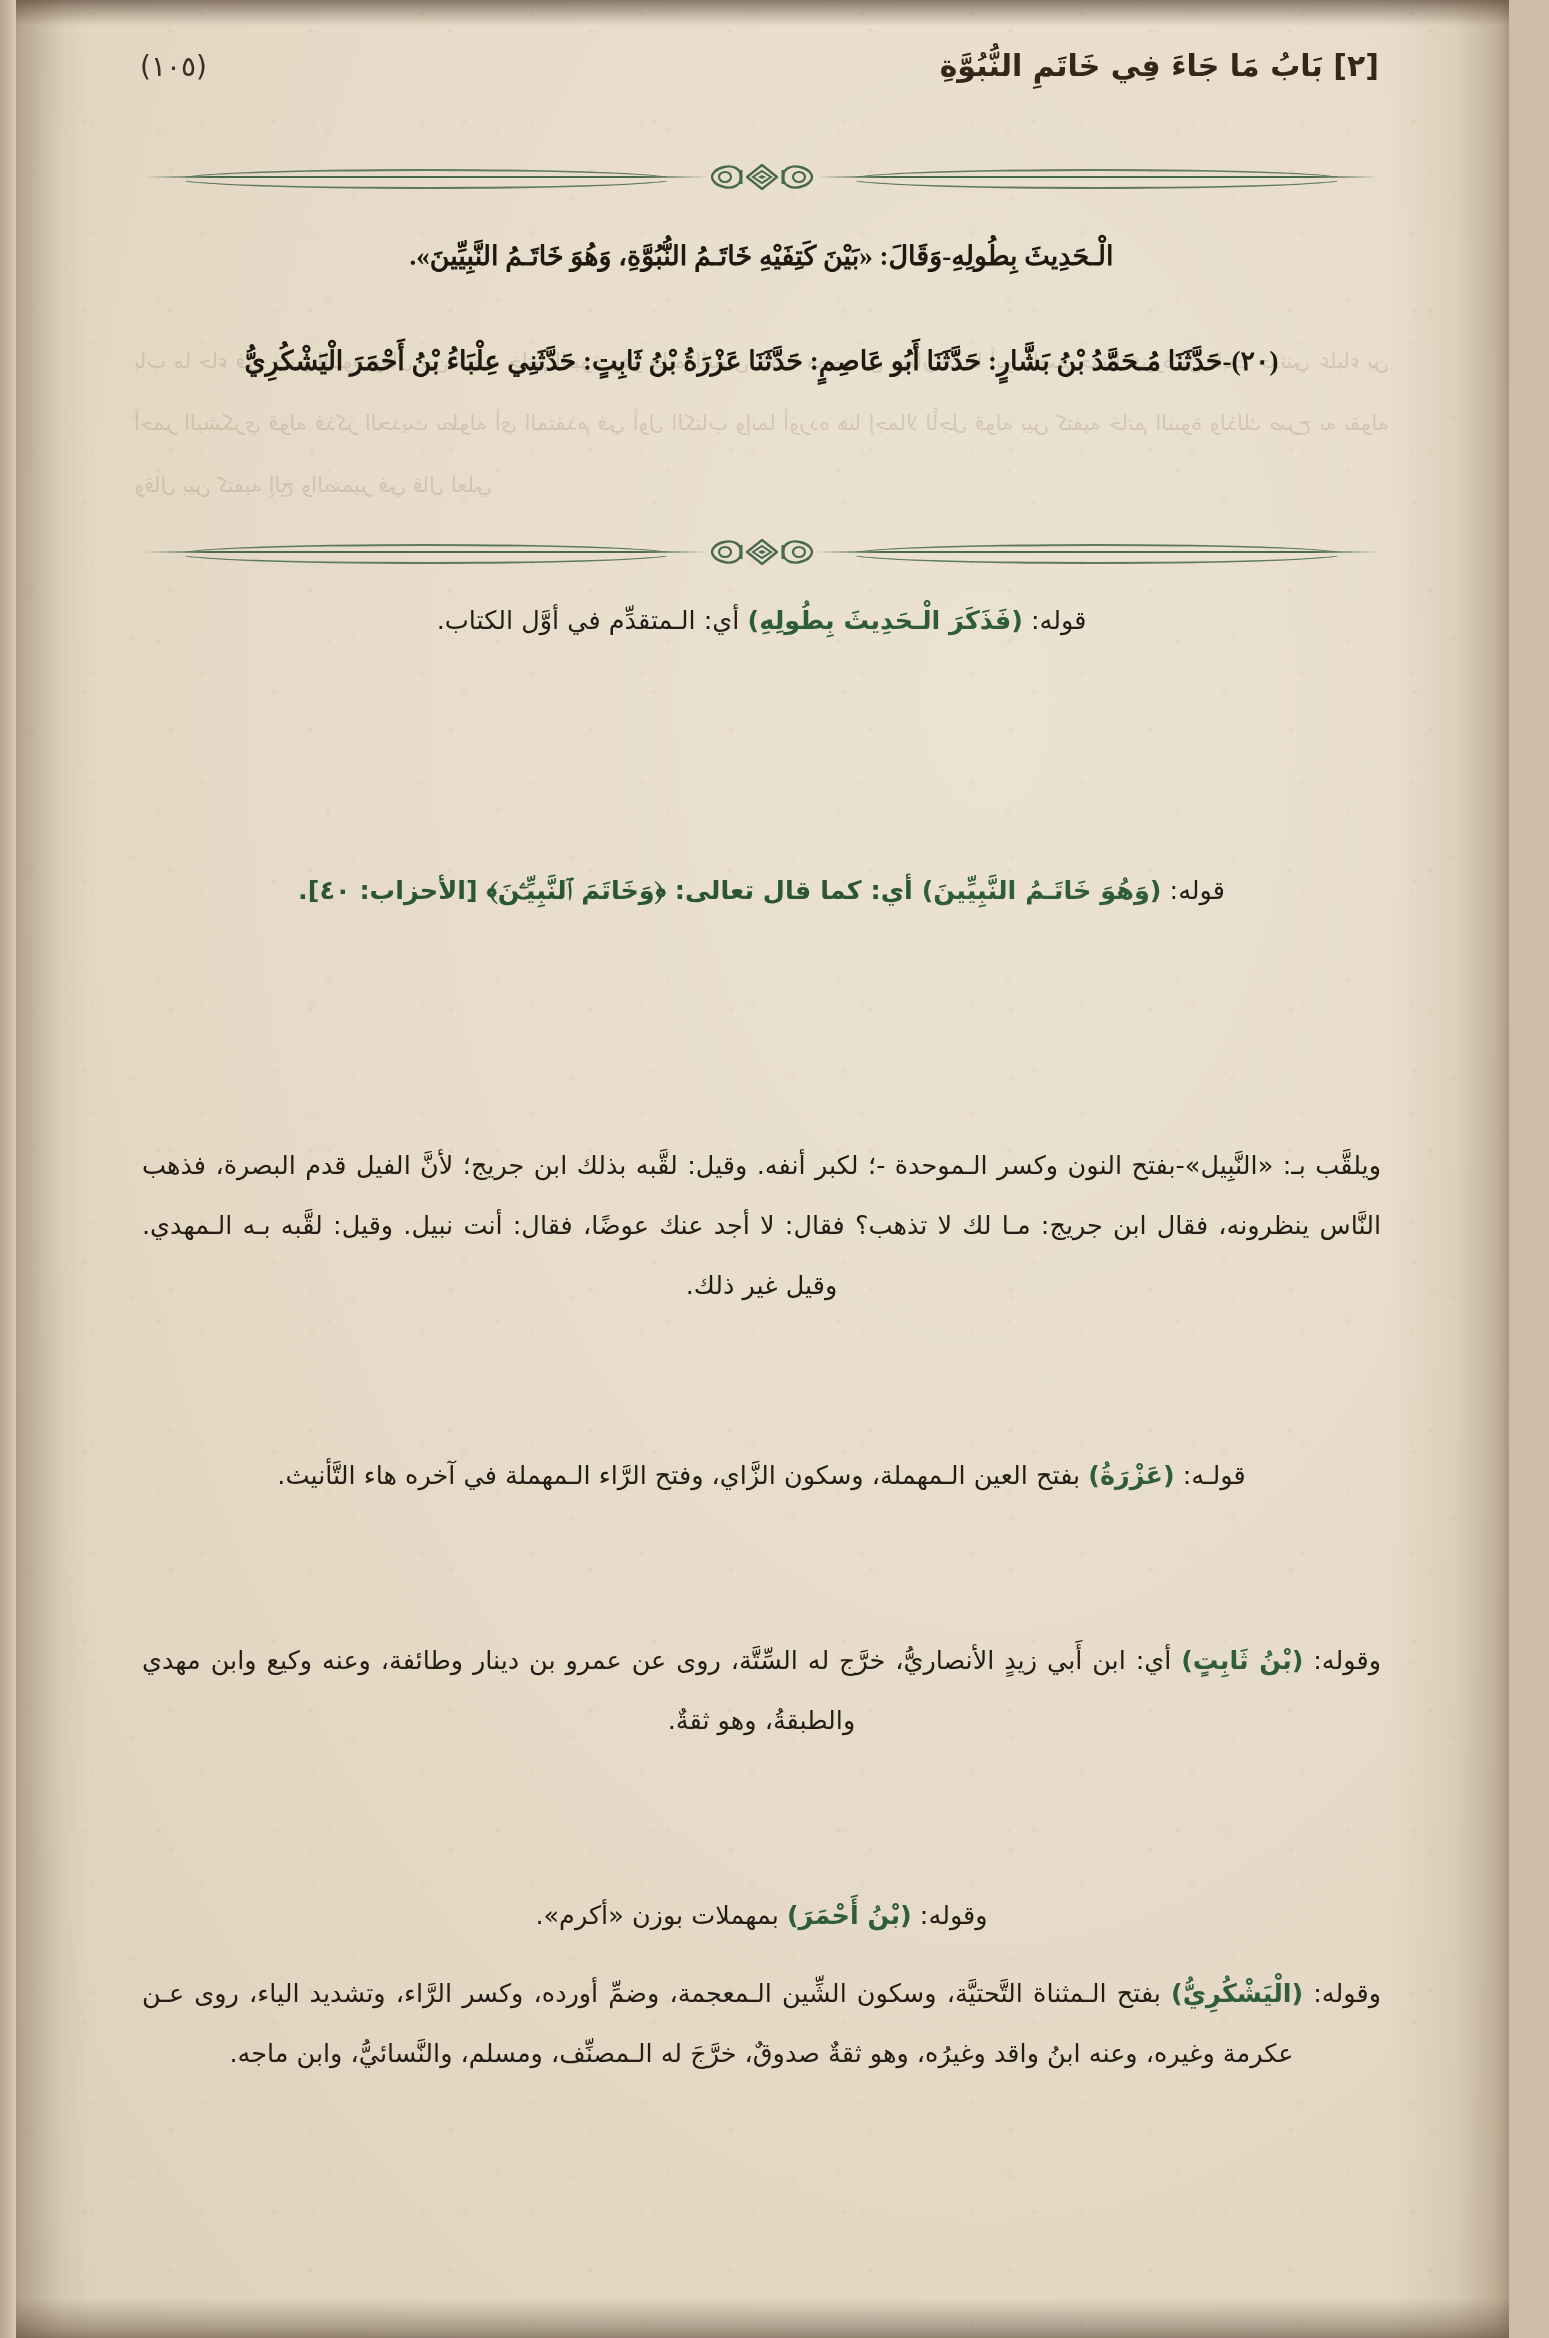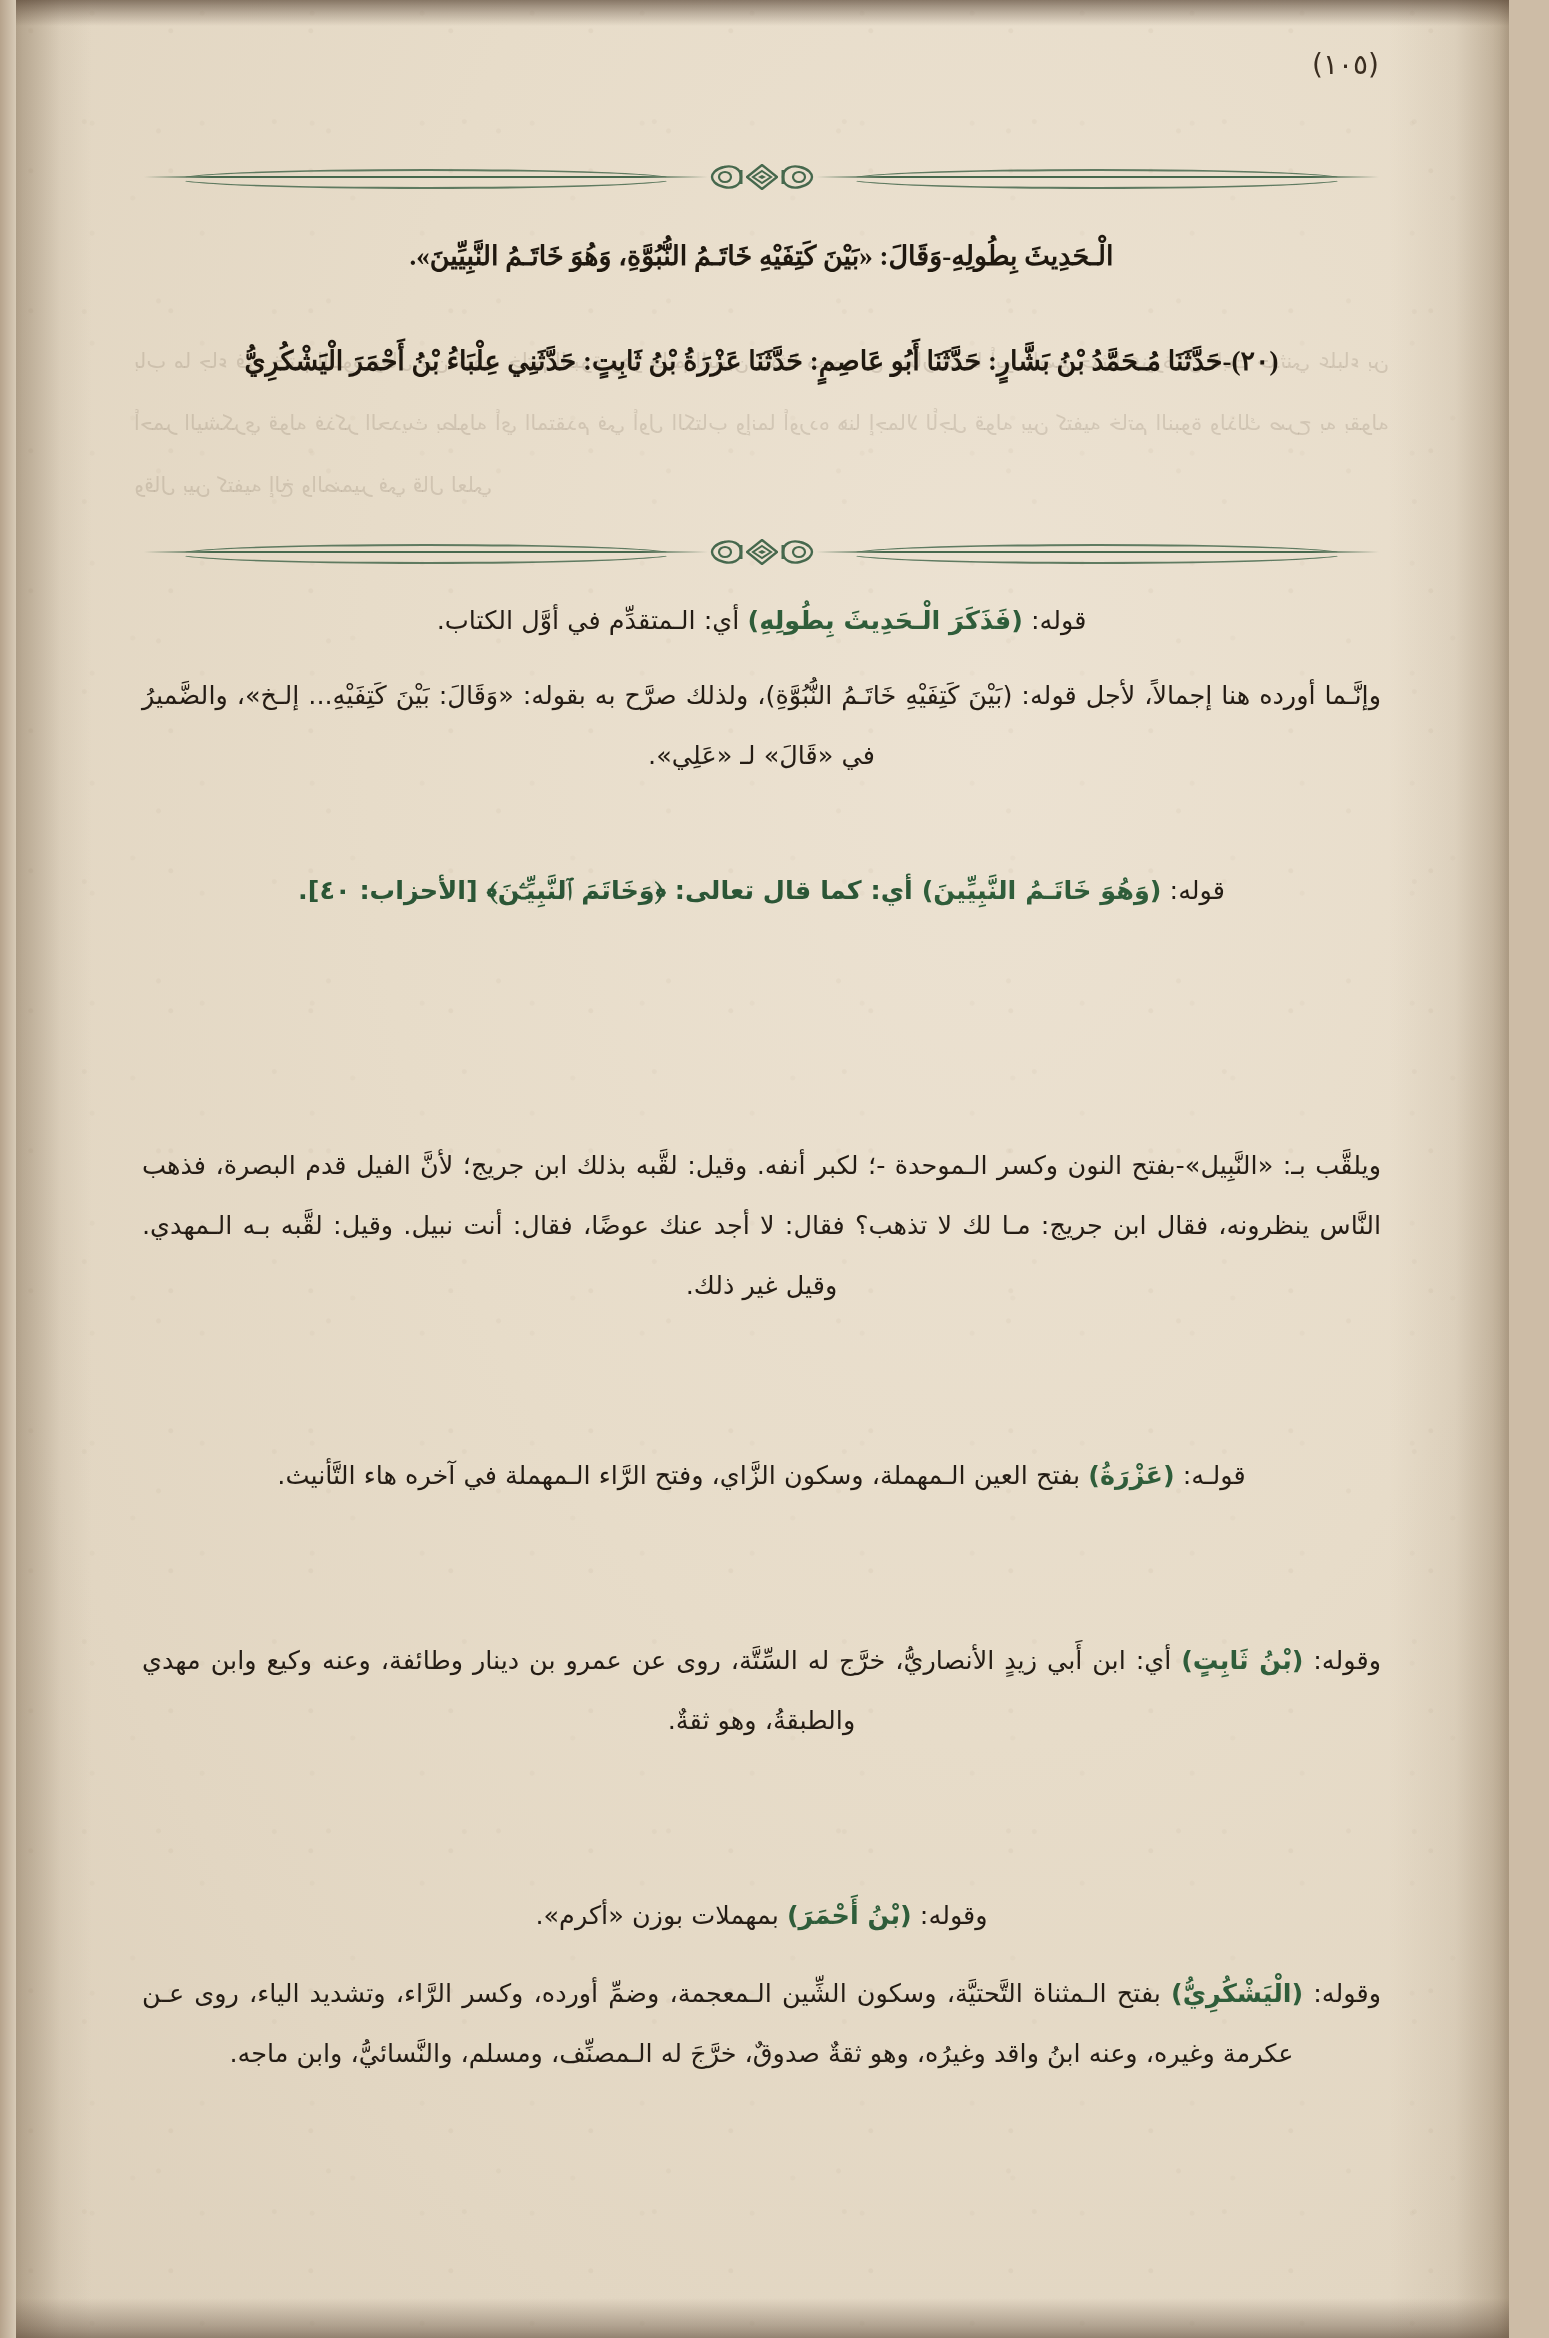--- a/index.html
+++ b/index.html
@@ -152,20 +152,21 @@
 
 <div class="scan">
   <div class="sheet">
 
     <div class="bleed">باب ما جاء في خاتم النبوة وقال بين كتفيه خاتم النبوة وهو خاتم النبيين حدثنا محمد بن بشار حدثنا أبو عاصم حدثنا عزرة بن ثابت حدثني علباء بن أحمر اليشكري قوله فذكر الحديث بطوله أي المتقدم في أول الكتاب وإنما أورده هنا إجمالا لأجل قوله بين كتفيه خاتم النبوة ولذلك صرح به بقوله وقال بين كتفيه إلخ والضمير في قال لعلي</div>
     <div class="grain"></div>
 
     <div class="content">
 
       <div class="runhead">
+        <div class="title">[٢] بَابُ مَا جَاءَ فِي خَاتَمِ النُّبُوَّةِ</div>
         <div class="pageno">(١٠٥)</div>
       </div>
 
       <div class="orn" style="top:160px">
         <div class="rule"></div>
         <div class="mid">
           <span class="leaf">
             <svg width="34" height="26" viewBox="0 0 34 26">
               <path d="M3 13 C3 4,12 1,20 3 C29 5,32 10,32 13 C32 16,29 21,20 23 C12 25,3 22,3 13 Z" fill="none" stroke="#46684d" stroke-width="2.4"></path>
               <ellipse cx="19" cy="13" rx="6" ry="5" fill="none" stroke="#46684d" stroke-width="2.2"></ellipse>
@@ -219,23 +220,20 @@
             </svg>
           </span>
         </div>
         <div class="rule"></div>
       </div>
 
       <div class="blk sharh" style="top:590px">
         <span class="bold">قوله: </span><span class="gq">(فَذَكَرَ الْـحَدِيثَ بِطُولِهِ)</span><span> أي: الـمتقدِّم في أوَّل الكتاب.</span>
       </div>
 
-      <div class="blk sharh" style="top:665px">
-        <span>وإنَّـما أورده هنا إجمالاً، لأجل قوله: (بَيْنَ كَتِفَيْهِ خَاتَـمُ النُّبُوَّةِ)، ولذلك صرَّح به بقوله: «وَقَالَ: بَيْنَ كَتِفَيْهِ... إلـخ»، والضَّميرُ في «قَالَ» لـ «عَلِي».</span>
-      </div>
 
       <div class="blk sharh" style="top:860px">
         <span class="bold">قوله: </span><span class="gq">(وَهُوَ خَاتَـمُ النَّبِيِّينَ)</span><span class="ayah"> أي: كما قال تعالى: ﴿وَخَاتَمَ ٱلنَّبِيِّـۧنَ﴾ [الأحزاب: ٤٠].</span>
       </div>
 
 
       <div class="blk sharh" style="top:1135px">
         <span>ويلقَّب بـ: «النَّبِيل»-بفتح النون وكسر الـموحدة -؛ لكبر أنفه. وقيل: لقَّبه بذلك ابن جريج؛ لأنَّ الفيل قدم البصرة، فذهب النَّاس ينظرونه، فقال ابن جريج: مـا لك لا تذهب؟ فقال: لا أجد عنك عوضًا، فقال: أنت نبيل. وقيل: لقَّبه بـه الـمهدي. وقيل غير ذلك.</span>
       </div>
 

